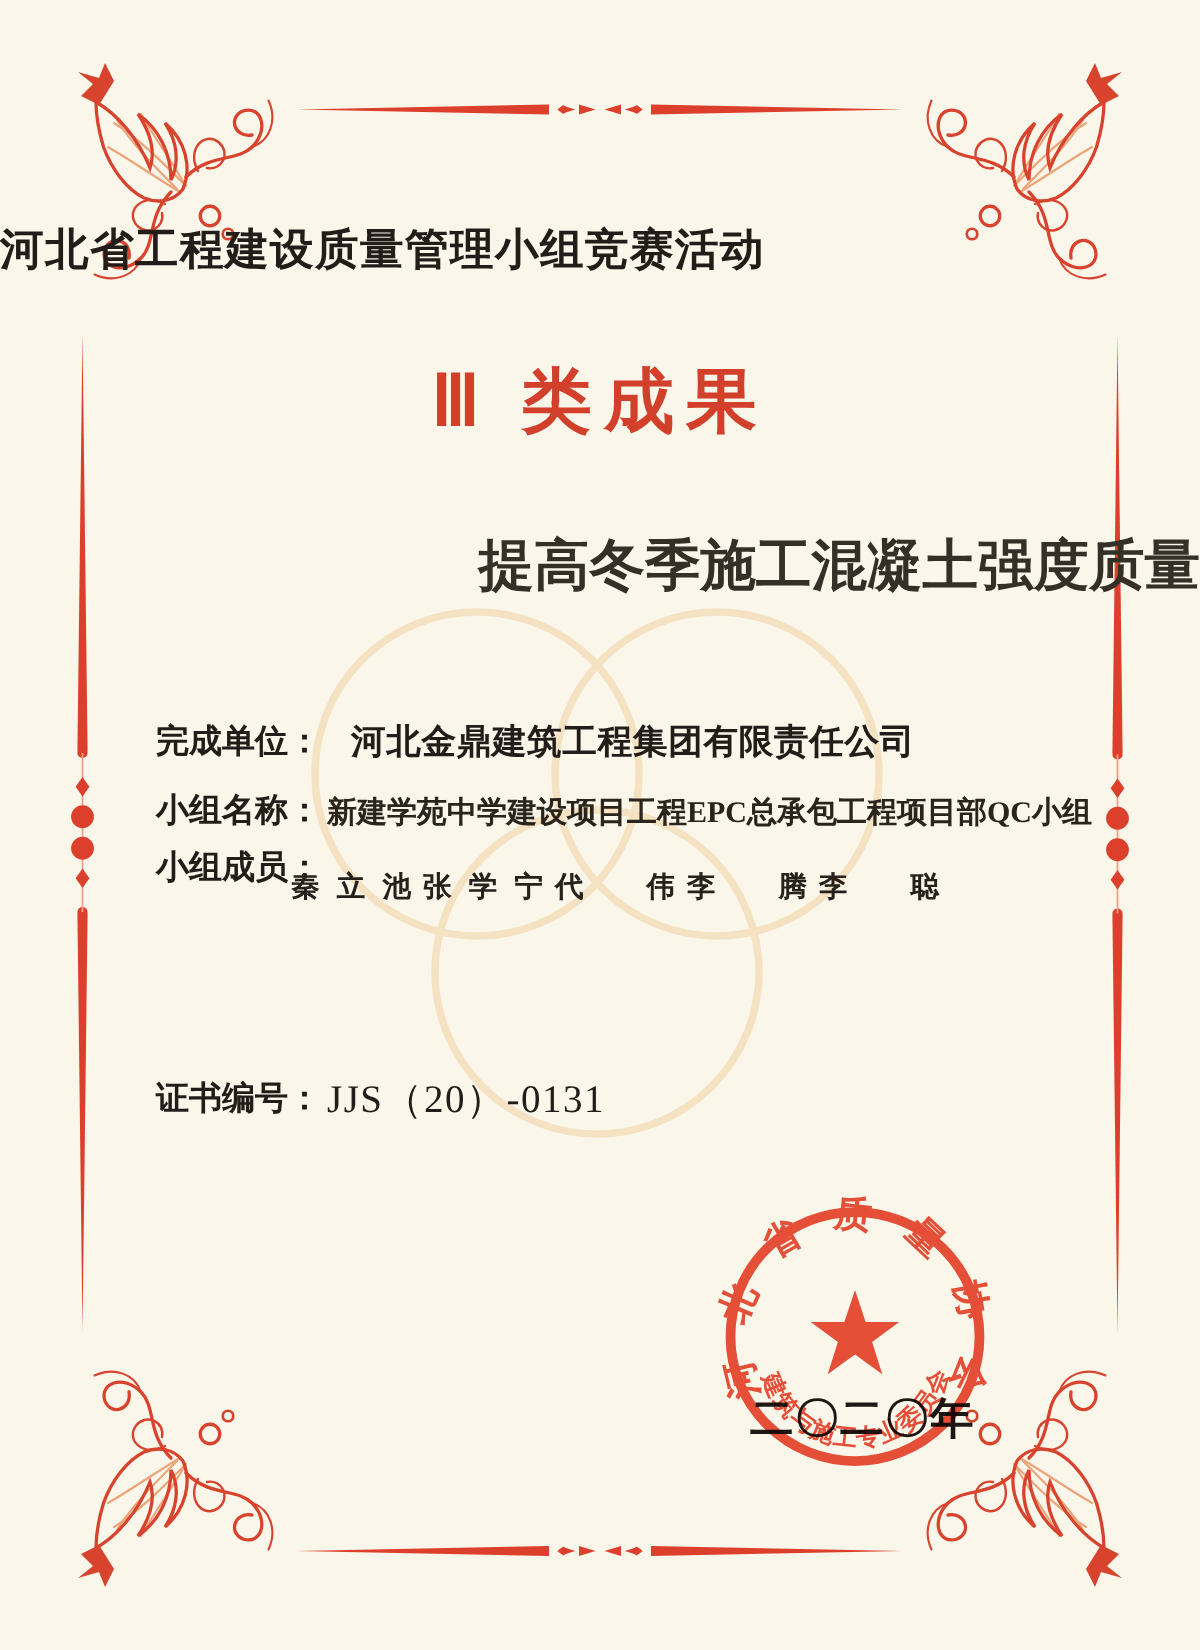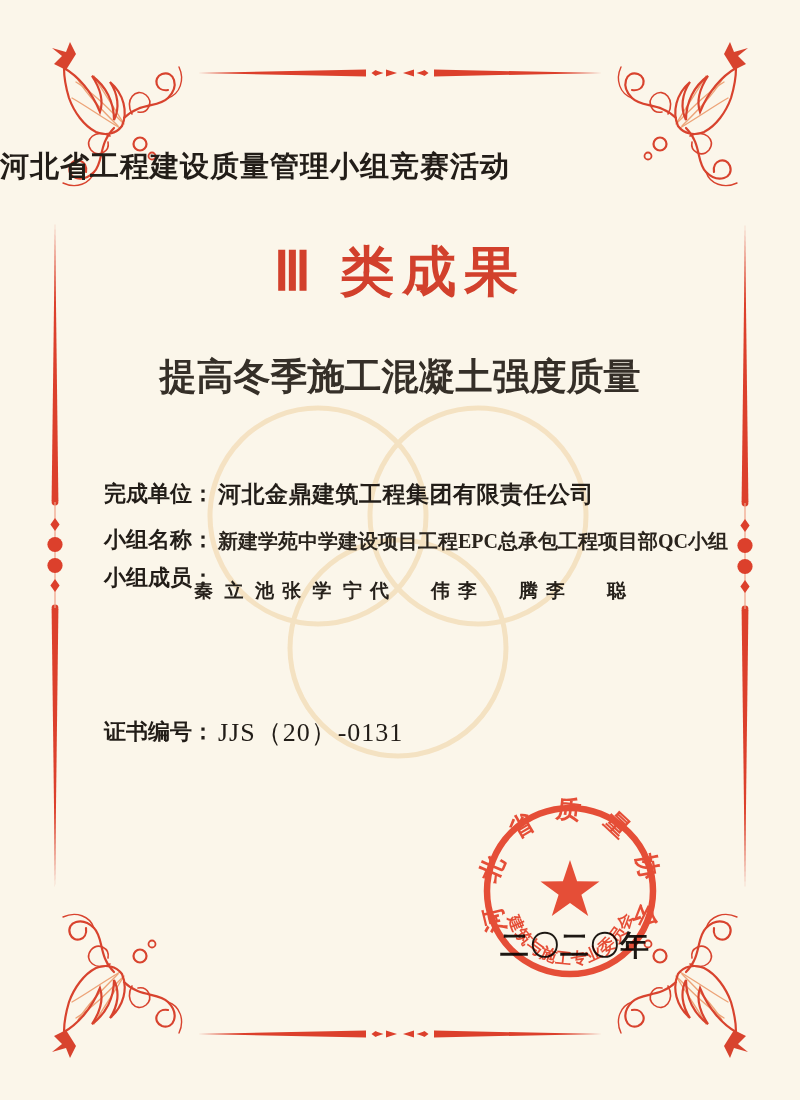--- a/index.html
+++ b/index.html
@@ -18,47 +18,47 @@
     font-family:"Liberation Sans", sans-serif;
     font-weight:700;
     font-size:29px;letter-spacing:1px;
     color:#221d18;
     z-index:3;
   }
   .award{
     left:0;top:236px;width:800px;
     text-align:center;
     font-weight:700;
-    font-size:54px;letter-spacing:8px;
+    font-size:47px;letter-spacing:8px;
     color:#d2402c;
     z-index:3;
   }
   .subtitle{
     left:0;top:352px;width:800px;
-    text-align:center;
+    text-align:right;
     font-weight:600;
     font-size:37px;letter-spacing:0px;
     color:#352f28;
     z-index:3;
   }
   .fieldrow{left:104px;z-index:3;display:flex;align-items:flex-start;justify-content:flex-end;}
   .flabel{
     font-family:"Liberation Sans", sans-serif;
     font-weight:700;
     font-size:22px;
     letter-spacing:0px;
     color:#221d18;
     white-space:nowrap;
     width:114px;
     flex:0 0 114px;
   }
   .row-unit{top:479px;}
   .row-unit .fvalue{
     font-family:Liberation Sans, sans-serif;
-    font-weight:700;font-size:23px;letter-spacing:0.5px;color:#221d18;white-space:nowrap;
+    font-weight:700;font-size:23px;letter-spacing:0.5px;color:#221d18;white-space:nowrap;margin-left:16px;
   }
   .row-group{top:525px;}
   .row-group .fvalue{
     font-weight:600;font-size:20px;letter-spacing:0px;color:#2a241d;white-space:nowrap;padding-top:3px;
   }
   .row-certno{top:717px;}
   .row-certno .fvalue{
     font-weight:500;font-size:26px;letter-spacing:1px;color:#221d18;white-space:nowrap;margin-top:-2px;
   }
   .members-label{left:104px;top:563px;z-index:3;}

